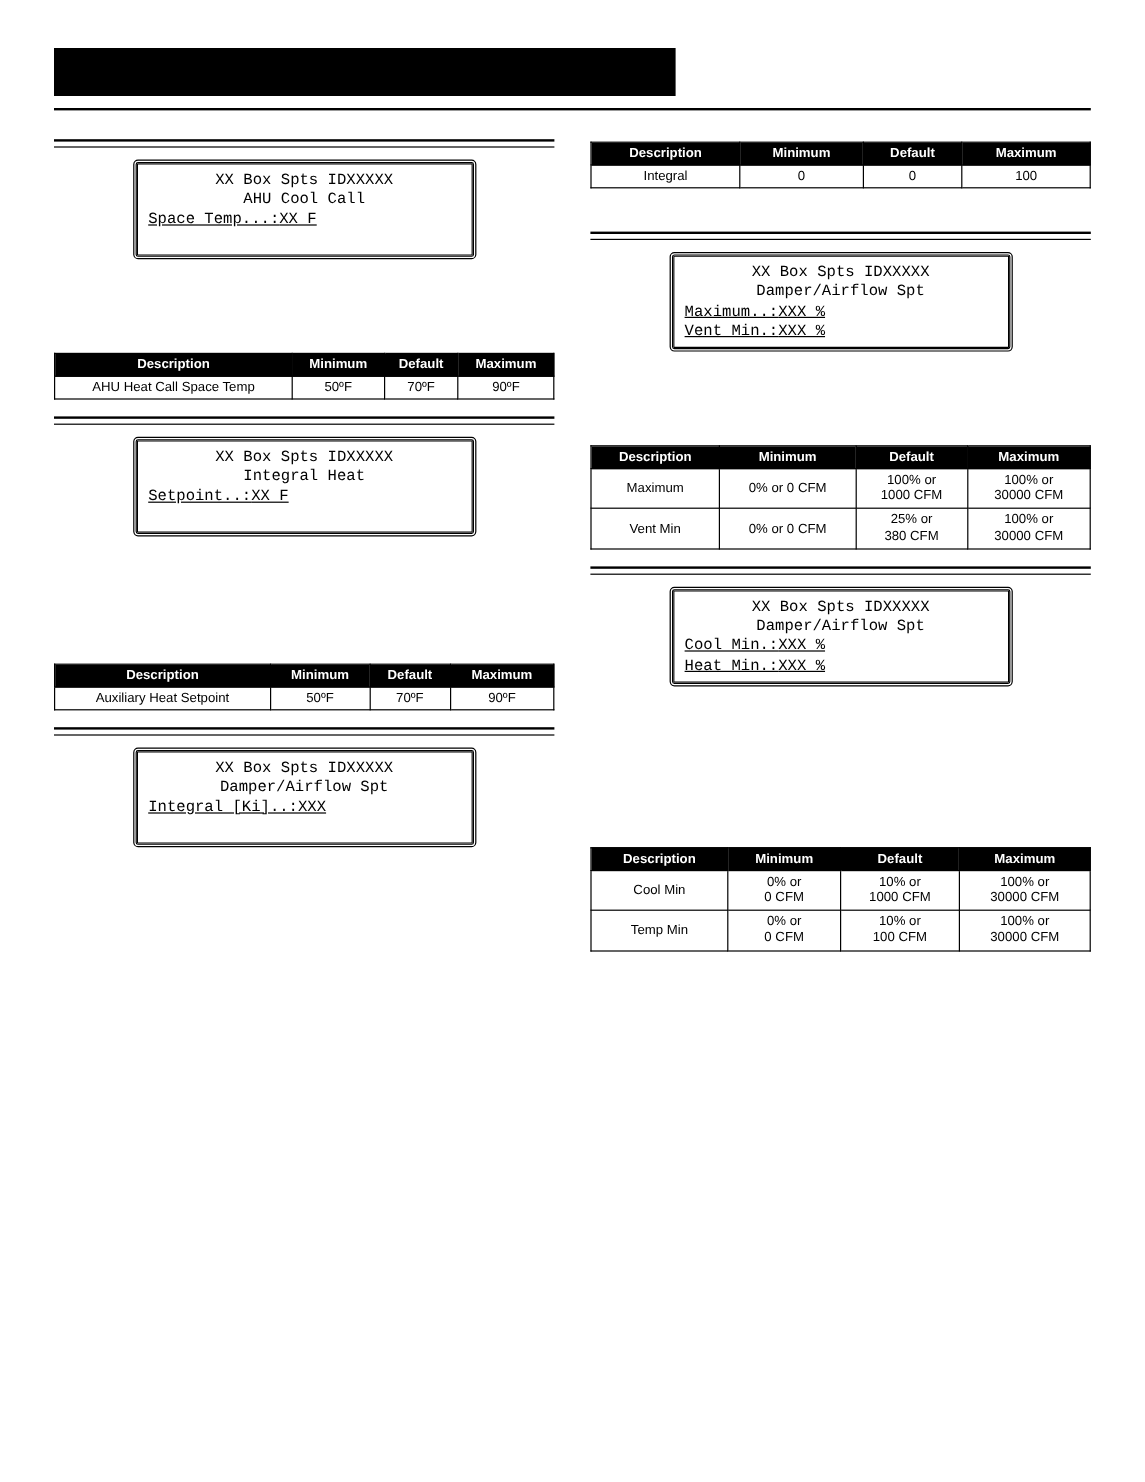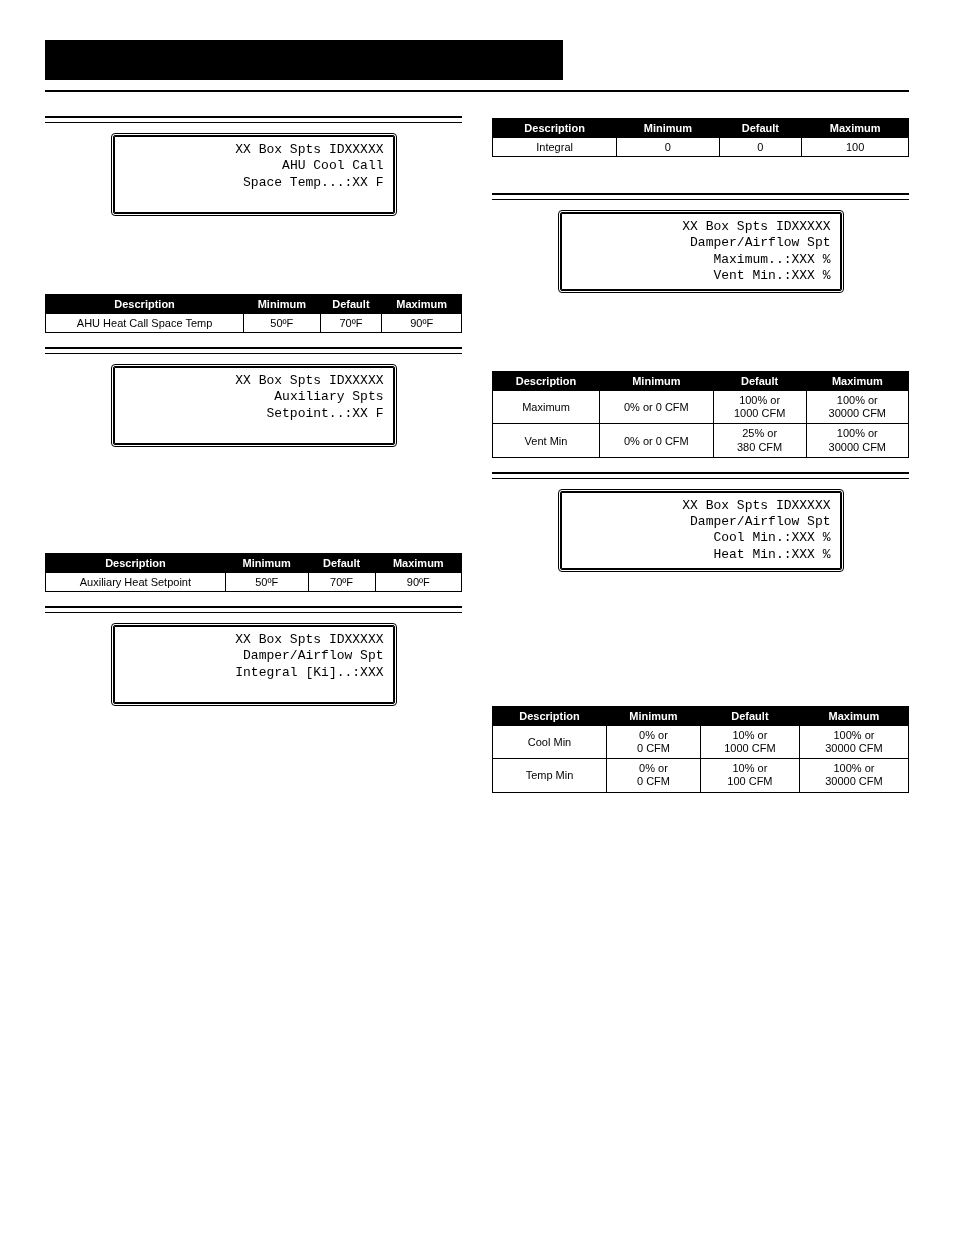--- a/index.html
+++ b/index.html
@@ -35,22 +35,22 @@
     border: 3px double #000;
     border-radius: 4px;
     width: 260px;
     margin: 10px auto 16px auto;
     padding: 6px 10px;
     font-family: "Courier New", monospace;
     font-size: 13px;
     line-height: 1.25;
     box-shadow: 0 0 0 1px #000 inset;
   }
-  .lcd-center { text-align: right; }
-  .lcd-row { display: flex; justify-content: flex-end; }
+  .lcd-center { text-align: center; }
+  .lcd-row { display: flex; justify-content: flex-start; text-decoration: underline; }
 
   table.params {
     border-collapse: collapse;
     width: 100%;
     margin: 6px 0 14px 0;
   }
   table.params th {
     background: #000;
     color: #fff;
     font-size: 11px;
@@ -117,21 +117,21 @@
         <td>90ºF</td>
       </tr>
     </tbody>
       </table>
 
     <div class="sect-rule-thick"></div>
     <div class="sect-rule-thin"></div>
 
     <div class="lcd">
       <div class="lcd-center">XX Box Spts IDXXXXX</div>
-      <div class="lcd-center">Auxiliary Spts</div>
+      <div class="lcd-center">Integral Heat</div>
       <div class="lcd-row">
         <span>Setpoint..:</span>
         <span>XX F</span>
       </div>
       <div>&nbsp;</div>
     </div>
 
     <div class="spacer-lg"></div>
     <div class="spacer-lg"></div>
     <div class="spacer-lg"></div>

